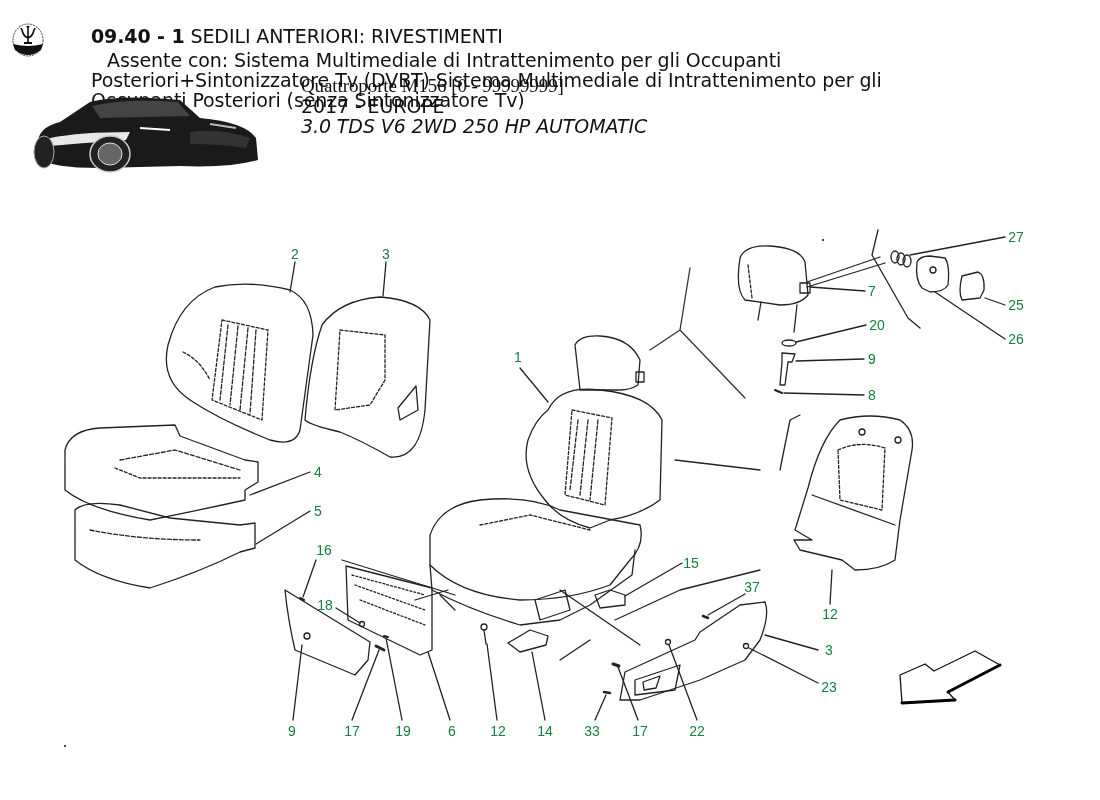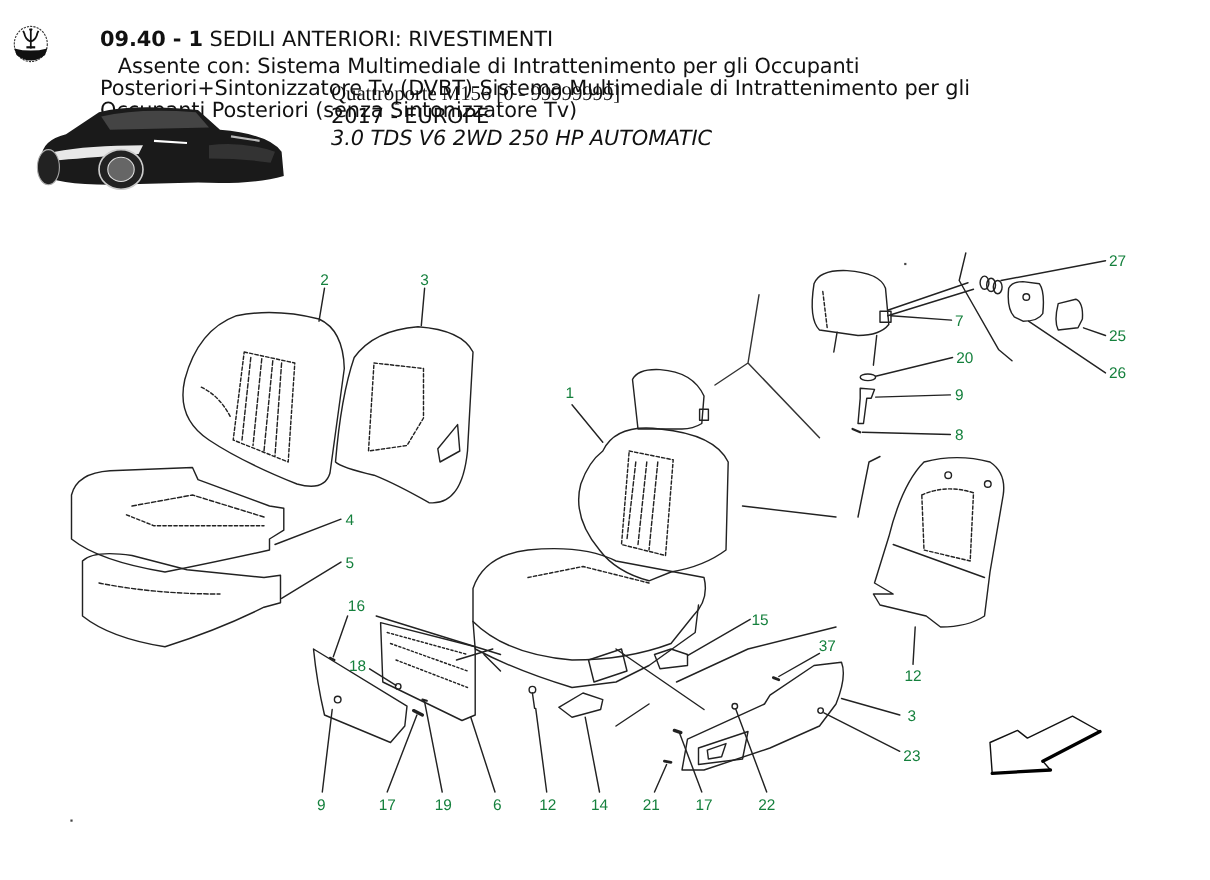--- a/index.html
+++ b/index.html
@@ -243,21 +243,21 @@
   <span class="callout" style="left:830px; top:614px">12</span>
   <span class="callout" style="left:498px; top:731px">12</span>
   <span class="callout" style="left:545px; top:731px">14</span>
   <span class="callout" style="left:691px; top:563px">15</span>
   <span class="callout" style="left:324px; top:550px">16</span>
   <span class="callout" style="left:352px; top:731px">17</span>
   <span class="callout" style="left:640px; top:731px">17</span>
   <span class="callout" style="left:325px; top:605px">18</span>
   <span class="callout" style="left:403px; top:731px">19</span>
   <span class="callout" style="left:877px; top:325px">20</span>
-  <span class="callout" style="left:592px; top:731px">21</span>
+  <span class="callout" style="left:592px; top:731px">33</span>
   <span class="callout" style="left:697px; top:731px">22</span>
   <span class="callout" style="left:829px; top:687px">23</span>
   <span class="callout" style="left:752px; top:587px">37</span>
   <span class="callout" style="left:1016px; top:305px">25</span>
   <span class="callout" style="left:1016px; top:339px">26</span>
   <span class="callout" style="left:1016px; top:237px">27</span>
 </div>
 
 <div class="dot" style="left:822px; top:239px"></div>
 <div class="dot" style="left:64px; top:745px"></div>

